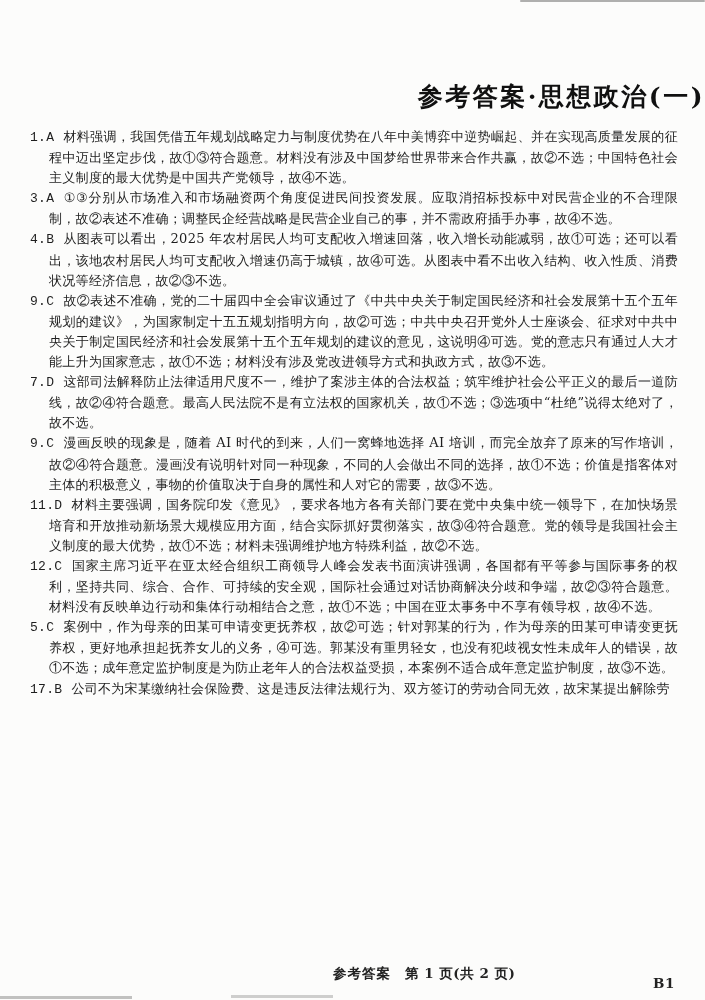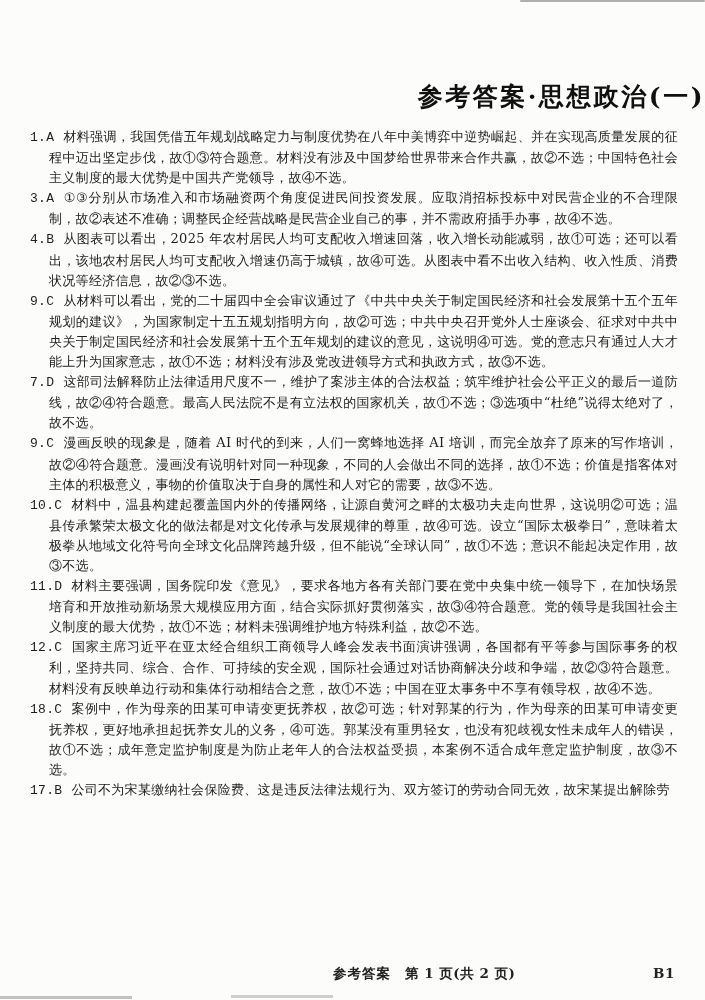--- a/index.html
+++ b/index.html
@@ -92,55 +92,54 @@
   }
   .footer .footer-center .pageno {
     font-weight: 700;
     margin-left: 14px;
     letter-spacing: 0.5px;
     text-align: right;
   }
   .footer .footer-code {
     position: absolute;
     left: 653px;
-    top: 0;
+    top: 10px;
     font-weight: 700;
     letter-spacing: 0.5px;
   }
 </style>
 </head>
 <body>
 
 <div class="scan-artifact-top"></div>
 
 <h1 class="doc-title">参考答案·思想政治(一)</h1>
 
 <div class="content">
   <p class="item"><span class="label">1.A</span><span>材料强调，我国凭借五年规划战略定力与制度优势在八年中美博弈中逆势崛起、并在实现高质量发展的征程中迈出坚定步伐，故①③符合题意。材料没有涉及中国梦给世界带来合作共赢，故②不选；中国特色社会主义制度的最大优势是中国共产党领导，故④不选。</span></p>
 
 
   <p class="item"><span class="label">3.A</span><span>①③分别从市场准入和市场融资两个角度促进民间投资发展。应取消招标投标中对民营企业的不合理限制，故②表述不准确；调整民企经营战略是民营企业自己的事，并不需政府插手办事，故④不选。</span></p>
 
   <p class="item"><span class="label">4.B</span><span>从图表可以看出，2025 年农村居民人均可支配收入增速回落，收入增长动能减弱，故①可选；还可以看出，该地农村居民人均可支配收入增速仍高于城镇，故④可选。从图表中看不出收入结构、收入性质、消费状况等经济信息，故②③不选。</span></p>
 
-  <p class="item"><span class="label">9.C</span><span>从材料可以看出，党的二十届四中全会审议通过了《中共中央关于制定国民经济和社会发展第十五个五年规划的建议》，为国家制定十五五规划指明方向，故②可选；中共中央召开党外人士座谈会、征求对中共中央关于制定国民经济和社会发展第十五个五年规划的建议的意见，这说明④可选。党的意志只有通过人大才能上升为国家意志，故①不选；材料没有涉及党改进领导方式和执政方式，故③不选。</span></p>
+  <p class="item"><span class="label">9.C</span><span>故②表述不准确，党的二十届四中全会审议通过了《中共中央关于制定国民经济和社会发展第十五个五年规划的建议》，为国家制定十五五规划指明方向，故②可选；中共中央召开党外人士座谈会、征求对中共中央关于制定国民经济和社会发展第十五个五年规划的建议的意见，这说明④可选。党的意志只有通过人大才能上升为国家意志，故①不选；材料没有涉及党改进领导方式和执政方式，故③不选。</span></p>
 
 
   <p class="item"><span class="label">7.D</span><span>这部司法解释防止法律适用尺度不一，维护了案涉主体的合法权益；筑牢维护社会公平正义的最后一道防线，故②④符合题意。最高人民法院不是有立法权的国家机关，故①不选；③选项中“杜绝”说得太绝对了，故不选。</span></p>
 
 
   <p class="item"><span class="label">9.C</span><span>漫画反映的现象是，随着 AI 时代的到来，人们一窝蜂地选择 AI 培训，而完全放弃了原来的写作培训，故②④符合题意。漫画没有说明针对同一种现象，不同的人会做出不同的选择，故①不选；价值是指客体对主体的积极意义，事物的价值取决于自身的属性和人对它的需要，故③不选。</span></p>
 
-  <p class="item"><span class="label">10.C</span><span>材料中，温县构建起覆盖国内外的传播网络，让源自黄河之畔的太极功夫走向世界，这说明②可选；温县传承繁荣太极文化的做法都是对文化传承与发展规律的尊重，故④可选。设立“国际太极拳日”，意味着太极拳从地域文化符号向全球文化品牌跨越升级，但不能说“全球认同”，故①不选；意识不能起决定作用，故③不选。</span></p>
 
   <p class="item"><span class="label">11.D</span><span>材料主要强调，国务院印发《意见》，要求各地方各有关部门要在党中央集中统一领导下，在加快场景培育和开放推动新场景大规模应用方面，结合实际抓好贯彻落实，故③④符合题意。党的领导是我国社会主义制度的最大优势，故①不选；材料未强调维护地方特殊利益，故②不选。</span></p>
 
   <p class="item"><span class="label">12.C</span><span>国家主席习近平在亚太经合组织工商领导人峰会发表书面演讲强调，各国都有平等参与国际事务的权利，坚持共同、综合、合作、可持续的安全观，国际社会通过对话协商解决分歧和争端，故②③符合题意。材料没有反映单边行动和集体行动相结合之意，故①不选；中国在亚太事务中不享有领导权，故④不选。</span></p>
 
-  <p class="item"><span class="label">18.C</span><span>案例中，作为母亲的田某可申请变更抚养权，故②可选；针对郭某的行为，作为母亲的田某可申请变更抚养权，更好地承担起抚养女儿的义务，④可选。郭某没有重男轻女，也没有犯歧视女性未成年人的错误，故①不选；成年意定监护制度是为防止老年人的合法权益受损，本案例不适合成年意定监护制度，故③不选。</span></p>
+  <p class="item"><span class="label">5.C</span><span>案例中，作为母亲的田某可申请变更抚养权，故②可选；针对郭某的行为，作为母亲的田某可申请变更抚养权，更好地承担起抚养女儿的义务，④可选。郭某没有重男轻女，也没有犯歧视女性未成年人的错误，故①不选；成年意定监护制度是为防止老年人的合法权益受损，本案例不适合成年意定监护制度，故③不选。</span></p>
 
   <p class="item"><span class="label">17.B</span><span>公司不为宋某缴纳社会保险费、这是违反法律法规行为、双方签订的劳动合同无效，故宋某提出解除劳</span></p>
 </div>
 
 <div class="footer">
   <span class="footer-center"><span>参考答案</span><span class="pageno">第 1 页(共 2 页)</span></span>
   <span class="footer-code">B1</span>
 </div>
 
 <div class="scan-artifact-bottom-a"></div>

